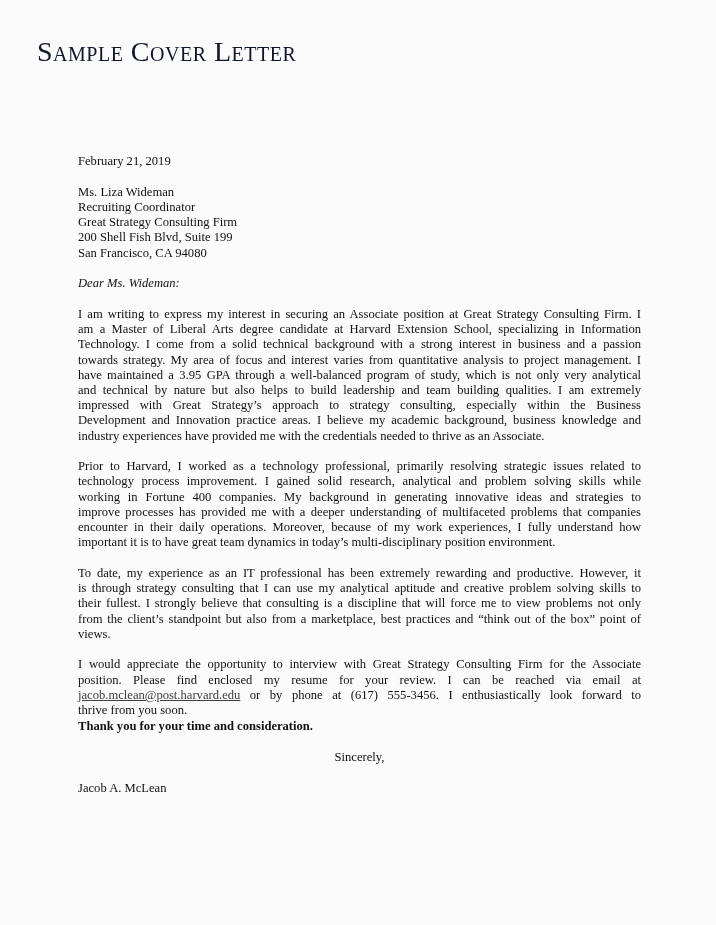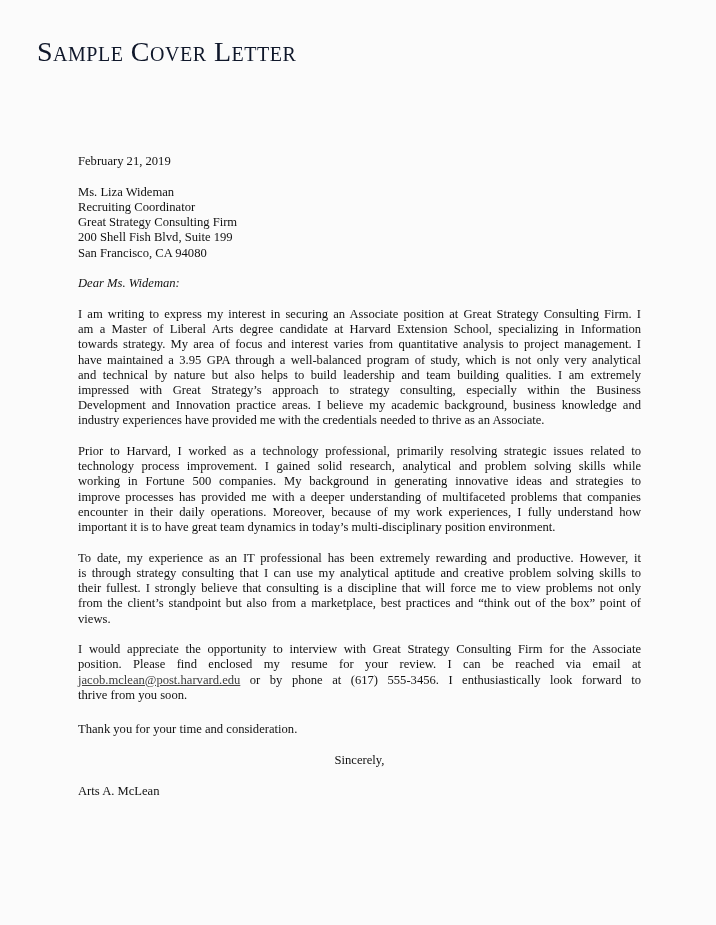--- a/index.html
+++ b/index.html
@@ -43,21 +43,21 @@
     display: block;
     text-align: justify;
     text-align-last: justify;
     white-space: normal;
   }
   .para .ll {
     display: block;
     text-align: center;
   }
   .email { text-decoration: underline; color: #404040; }
-  .closing { margin-top: 19px; }
+  .closing { margin-top: 1px; font-weight: bold; }
   .signoff { margin-top: 15.5px; text-align: center; }
   .signature { margin-top: 15.5px; }
 </style>
 </head>
 <body>
 
 <h1 class="title">Sample Cover Letter</h1>
 
 <div class="letter">
   <div class="date line">February 21, 2019</div>
@@ -68,32 +68,33 @@
     <span class="line">Great Strategy Consulting Firm</span>
     <span class="line">200 Shell Fish Blvd, Suite 199</span>
     <span class="line">San Francisco, CA 94080</span>
   </div>
 
   <div class="salutation line">Dear Ms. Wideman:</div>
 
   <div class="para">
     <span class="jl">I am writing to express my interest in securing an Associate position at Great Strategy Consulting Firm. I</span>
     <span class="jl">am a Master of Liberal Arts degree candidate at Harvard Extension School, specializing in Information</span>
+    <span class="jl">Technology. I come from a solid technical background with a strong interest in business and a passion</span>
     <span class="jl">towards strategy. My area of focus and interest varies from quantitative analysis to project management. I</span>
     <span class="jl">have maintained a 3.95 GPA through a well-balanced program of study, which is not only very analytical</span>
     <span class="jl">and technical by nature but also helps to build leadership and team building qualities. I am extremely</span>
     <span class="jl">impressed with Great Strategy’s approach to strategy consulting, especially within the Business</span>
     <span class="jl">Development and Innovation practice areas. I believe my academic background, business knowledge and</span>
     <span class="ll">industry experiences have provided me with the credentials needed to thrive as an Associate.</span>
   </div>
 
   <div class="para">
     <span class="jl">Prior to Harvard, I worked as a technology professional, primarily resolving strategic issues related to</span>
     <span class="jl">technology process improvement. I gained solid research, analytical and problem solving skills while</span>
-    <span class="jl">working in Fortune 500 companies. My background in generating innovative ideas and strategies to</span>
+    <span class="jl">working in Fortune 400 companies. My background in generating innovative ideas and strategies to</span>
     <span class="jl">improve processes has provided me with a deeper understanding of multifaceted problems that companies</span>
     <span class="jl">encounter in their daily operations. Moreover, because of my work experiences, I fully understand how</span>
     <span class="ll">important it is to have great team dynamics in today’s multi-disciplinary position environment.</span>
   </div>
 
   <div class="para">
     <span class="jl">To date, my experience as an IT professional has been extremely rewarding and productive. However, it</span>
     <span class="jl">is through strategy consulting that I can use my analytical aptitude and creative problem solving skills to</span>
     <span class="jl">their fullest. I strongly believe that consulting is a discipline that will force me to view problems not only</span>
     <span class="jl">from the client’s standpoint but also from a marketplace, best practices and “think out of the box” point of</span>
@@ -102,14 +103,14 @@
 
   <div class="para">
     <span class="jl">I would appreciate the opportunity to interview with Great Strategy Consulting Firm for the Associate</span>
     <span class="jl">position. Please find enclosed my resume for your review. I can be reached via email at</span>
     <span class="jl"><a class="email">jacob.mclean@post.harvard.edu</a><span> or by phone at (617) 555-3456. I enthusiastically look forward to</span></span>
     <span class="ll">thrive from you soon.</span>
   </div>
 
   <div class="closing line">Thank you for your time and consideration.</div>
   <div class="signoff line">Sincerely,</div>
-  <div class="signature line">Arts A. McLean</div>
+  <div class="signature line">Jacob A. McLean</div>
 </div>
 
 </body></html>

